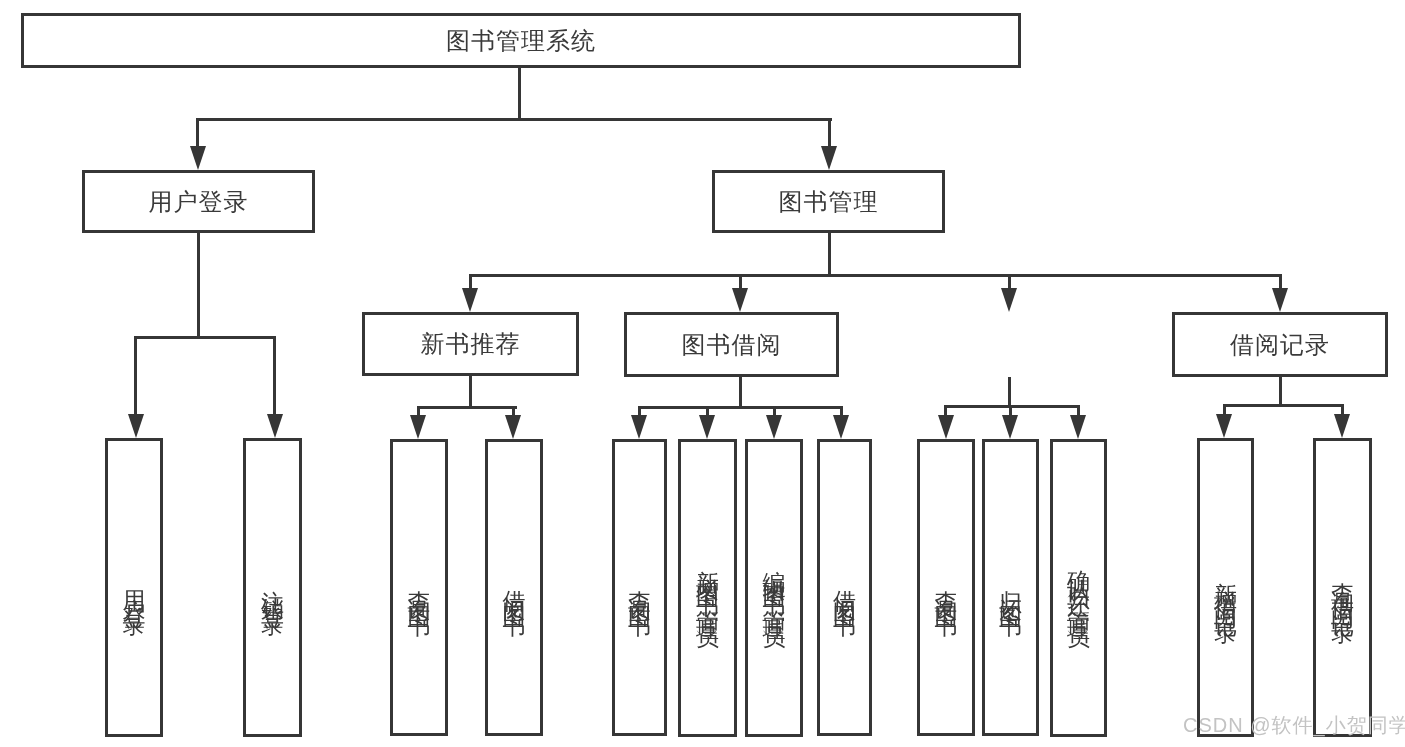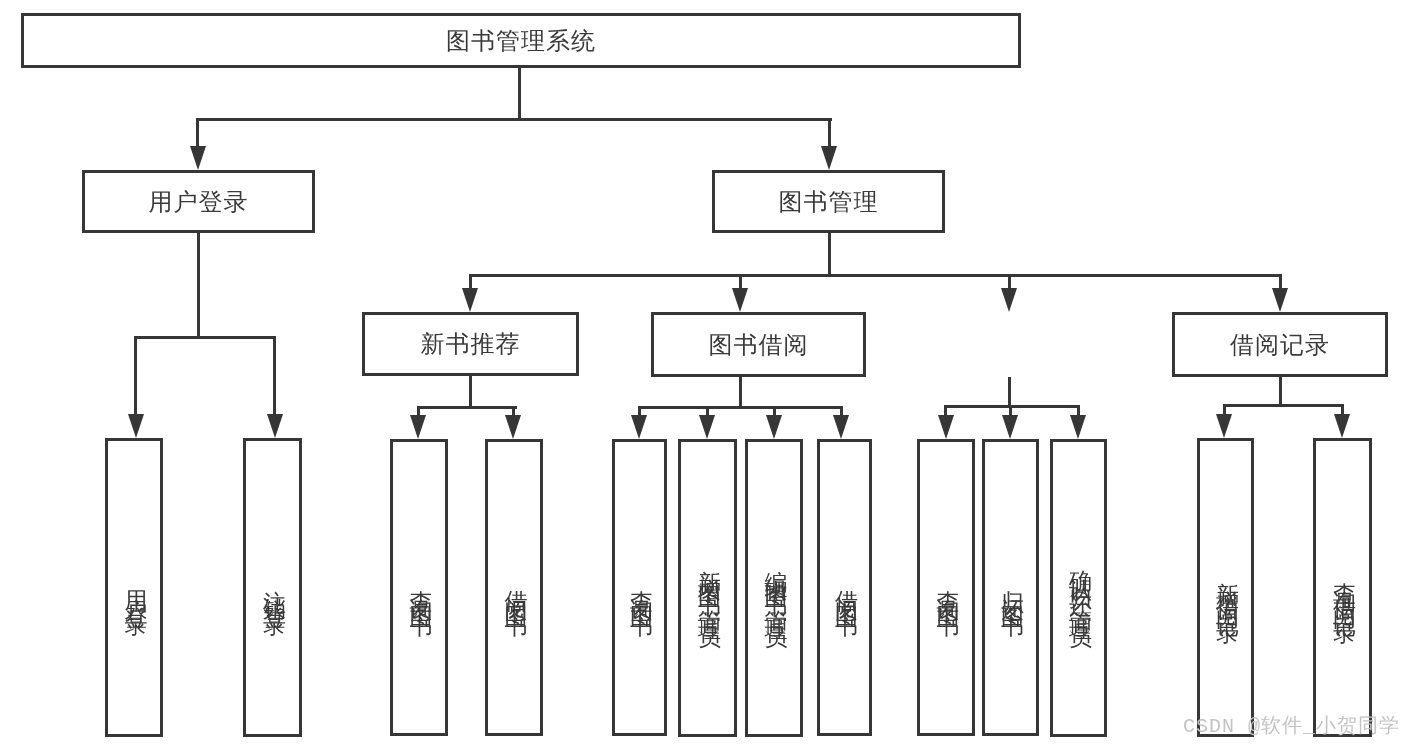--- a/index.html
+++ b/index.html
@@ -7,21 +7,21 @@
     --text:#3a3a3a;
     --wm:#c3c3c3;
     --bg:#ffffff;
   }
   html,body{margin:0;padding:0;background:var(--bg);}
   .canvas{
     position:relative;
     width:1405px;height:747px;
     background:var(--bg);
     overflow:hidden;
-    font-family:Liberation Mono, monospace;
+    font-family:Liberation Sans, sans-serif;
   }
   .node{
     position:absolute;
     box-sizing:border-box;
     border:3px solid var(--line);
     background:#fff;
     display:flex;
     align-items:center;
     justify-content:center;
   }
@@ -131,21 +131,21 @@
   <div class="node h" style="left:82px;top:170px;width:233px;height:63px">
     <span class="lbl">用户登录</span>
   </div>
   <div class="node h" style="left:362px;top:312px;width:217px;height:64px">
     <span class="lbl">新书推荐</span>
   </div>
 
   <div class="node h" style="left:712px;top:170px;width:233px;height:63px">
     <span class="lbl">图书管理</span>
   </div>
-  <div class="node h" style="left:651px;top:312px;width:215px;height:65px">
+  <div class="node h" style="left:624px;top:312px;width:215px;height:65px">
     <span class="lbl">图书借阅</span>
   </div>
   <div class="node h" style="left:1172px;top:312px;width:216px;height:65px">
     <span class="lbl">借阅记录</span>
   </div>
 
   <div class="node v" style="left:105px;top:438px;width:58px;height:299px">
     <span class="lbl">用户登录</span>
   </div>
   <div class="node v" style="left:243px;top:438px;width:59px;height:299px">

